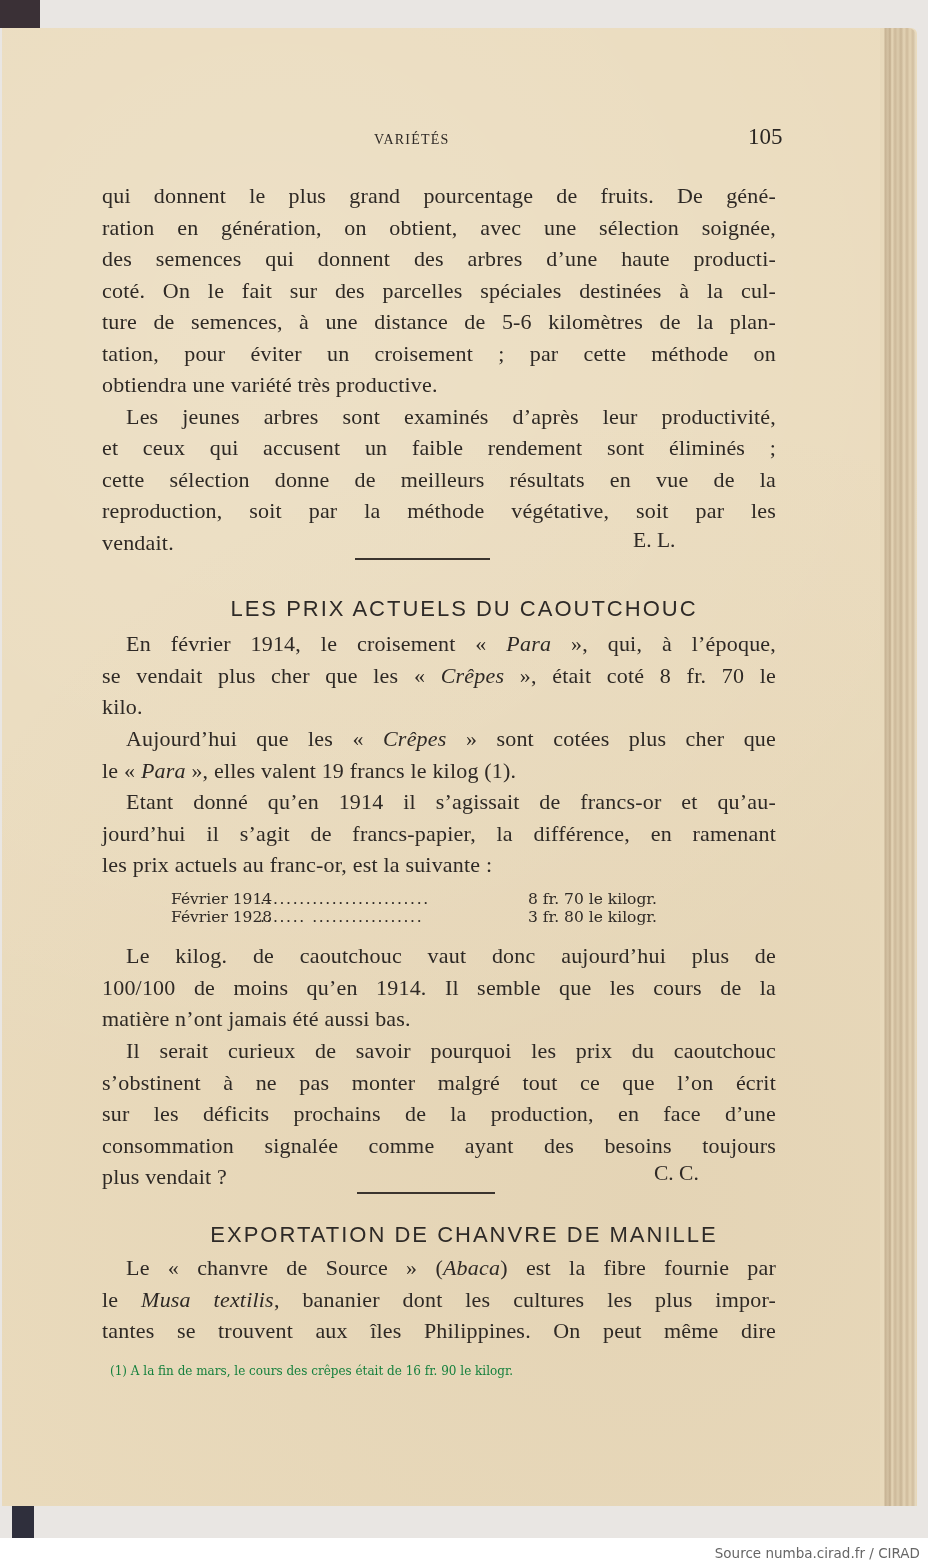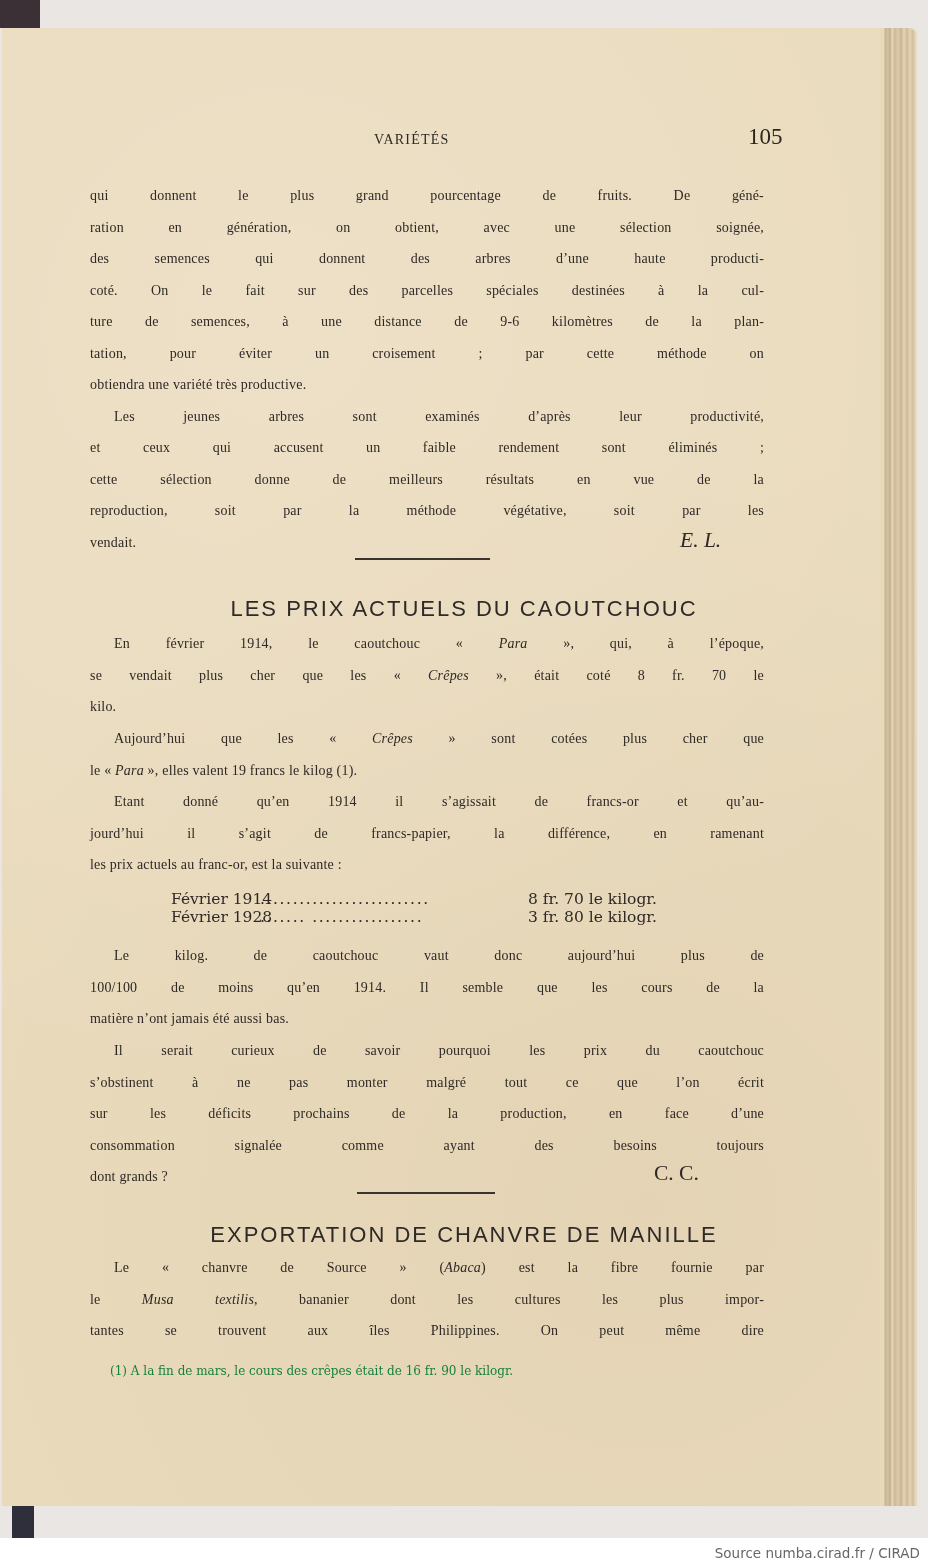--- a/index.html
+++ b/index.html
@@ -36,22 +36,22 @@
     .running-head {
       position: absolute; top: 132px; left: 374px;
       font-size: 14px; letter-spacing: 1.2px; color: #2f2a26;
     }
     .page-number {
       position: absolute; top: 124px; left: 715px;
       font-size: 23px; color: #2a2622; margin-left: 33px;
     }
     .text-block { position: absolute; left: 86px; width: 674px; color: #2e2925; }
     .line {
-      position: absolute; left: 4px; width: 674px;
-      font-size: 14px; line-height: 31px; height: 31px;
+      position: absolute; left: 16px; width: 674px;
+      font-size: 22px; line-height: 31px; height: 31px;
       white-space: nowrap;
       text-align: justify; text-align-last: justify;
       letter-spacing: 0.2px;
     }
     .line.last { text-align-last: left; }
     .line.indent { padding-left: 24px; width: 650px; }
     .line i { font-style: italic; }
     .sig { position: absolute; font-size: 21.5px; color: #2e2925; }
     .rule { position: absolute; height: 1.5px; background: #3b342e; }
     .section-heading {
@@ -86,37 +86,37 @@
 <div class="page-edges"></div>
 
 <div class="running-head">VARIÉTÉS</div>
 <div class="page-number">105</div>
 
 <div class="text-block" style="top:180px;">
   <div class="line" style="top:0px">qui donnent le plus grand pourcentage de fruits. De géné-</div>
   <div class="line" style="top:31.5px">ration en génération, on obtient, avec une sélection soignée,</div>
   <div class="line" style="top:63px">des semences qui donnent des arbres d’une haute producti-</div>
   <div class="line" style="top:94.5px">coté. On le fait sur des parcelles spéciales destinées à la cul-</div>
-  <div class="line" style="top:126px">ture de semences, à une distance de 9-6 kilomètres de la plan-</div>
+  <div class="line" style="top:126px">ture de semences, à une distance de 5-6 kilomètres de la plan-</div>
   <div class="line" style="top:157.5px">tation, pour éviter un croisement ; par cette méthode on</div>
   <div class="line last" style="top:189px">obtiendra une variété très productive.</div>
 
   <div class="line indent" style="top:220.5px">Les jeunes arbres sont examinés d’après leur productivité,</div>
   <div class="line" style="top:252px">et ceux qui accusent un faible rendement sont éliminés ;</div>
   <div class="line" style="top:283.5px">cette sélection donne de meilleurs résultats en vue de la</div>
   <div class="line" style="top:315px">reproduction, soit par la méthode végétative, soit par les</div>
   <div class="line last" style="top:346.5px">vendait.</div>
 </div>
-<div class="sig" style="left:680px; top:528px;font-style:italic;">E. L.</div>
+<div class="sig" style="left:633px; top:528px;">E. L.</div>
 <div class="rule" style="left:355px; top:558px; width:135px;"></div>
 
 <div class="section-heading" style="top:596px;">LES PRIX ACTUELS DU CAOUTCHOUC</div>
 
 <div class="text-block" style="top:628px;">
-  <div class="line indent" style="top:0px"><span>En février 1914, le caoutchouc « </span><i>Para</i><span> », qui, à l’époque,</span></div>
+  <div class="line indent" style="top:0px"><span>En février 1914, le croisement « </span><i>Para</i><span> », qui, à l’époque,</span></div>
   <div class="line" style="top:31.5px"><span>se vendait plus cher que les « </span><i>Crêpes</i><span> », était coté 8 fr. 70 le</span></div>
   <div class="line last" style="top:63px">kilo.</div>
 
   <div class="line indent" style="top:95px"><span>Aujourd’hui que les « </span><i>Crêpes</i><span> » sont cotées plus cher que</span></div>
   <div class="line last" style="top:126.5px"><span>le « </span><i>Para</i><span> », elles valent 19 francs le kilog (1).</span></div>
 
   <div class="line indent" style="top:158px">Etant donné qu’en 1914 il s’agissait de francs-or et qu’au-</div>
   <div class="line" style="top:189.5px">jourd’hui il s’agit de francs-papier, la différence, en ramenant</div>
   <div class="line last" style="top:221px">les prix actuels au franc-or, est la suivante :</div>
 </div>
@@ -136,21 +136,21 @@
 
 <div class="text-block" style="top:940px;">
   <div class="line indent" style="top:0px">Le kilog. de caoutchouc vaut donc aujourd’hui plus de</div>
   <div class="line" style="top:31.5px">100/100 de moins qu’en 1914. Il semble que les cours de la</div>
   <div class="line last" style="top:63px">matière n’ont jamais été aussi bas.</div>
 
   <div class="line indent" style="top:95px">Il serait curieux de savoir pourquoi les prix du caoutchouc</div>
   <div class="line" style="top:126.5px">s’obstinent à ne pas monter malgré tout ce que l’on écrit</div>
   <div class="line" style="top:158px">sur les déficits prochains de la production, en face d’une</div>
   <div class="line" style="top:189.5px">consommation signalée comme ayant des besoins toujours</div>
-  <div class="line last" style="top:221px">dont grands ?</div>
+  <div class="line last" style="top:221px">plus vendait ?</div>
 </div>
 <div class="sig" style="left:654px; top:1161px;">C. C.</div>
 <div class="rule" style="left:357px; top:1192px; width:138px;"></div>
 
 <div class="section-heading" style="top:1222px;">EXPORTATION DE CHANVRE DE MANILLE</div>
 
 <div class="text-block" style="top:1252px;">
   <div class="line indent" style="top:0px"><span>Le « chanvre de Source » (</span><i>Abaca</i><span>) est la fibre fournie par</span></div>
   <div class="line" style="top:32px"><span>le </span><i>Musa textilis</i><span>, bananier dont les cultures les plus impor-</span></div>
   <div class="line" style="top:63px">tantes se trouvent aux îles Philippines. On peut même dire</div>

